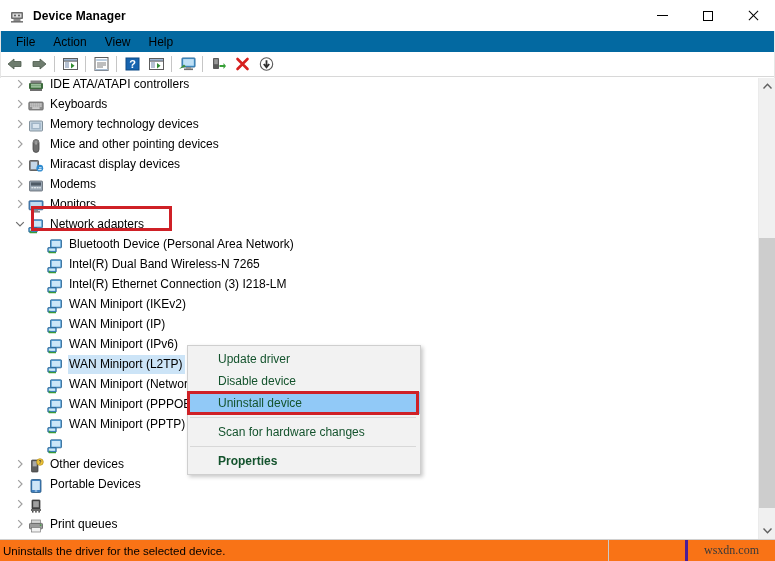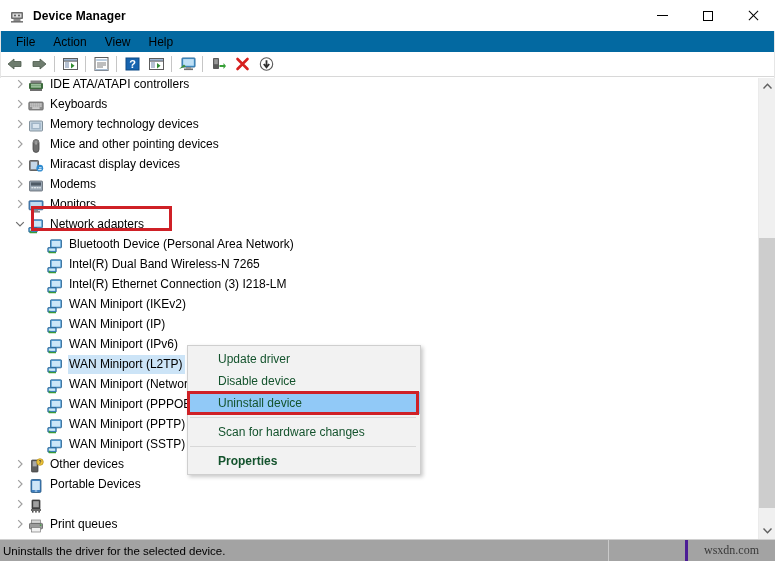--- a/index.html
+++ b/index.html
@@ -239,21 +239,21 @@
     background: #cdcdcd;
   }
 
   
   .statusbar {
     position: absolute;
     left: 0;
     bottom: 0;
     width: 775px;
     height: 22px;
-    background: #a3a3a3;
+    background: #f97316;
     border-top: 1px solid #d0d0d0;
     box-sizing: border-box;
     display: flex;
     align-items: center;
     font-size: 11.5px;
     color: #000;
     z-index: 25;
   }
   .sb-pane1 {
     width: 608px;
@@ -637,21 +637,20 @@
         <span class="label">WAN Miniport (PPTP)</span>
       </div>
       <div class="node lvl2">
         <span class="ico"><svg width="16" height="16" viewBox="0 0 16 16">
             <rect x="3.5" y="1.8" width="11" height="8" rx="0.7" fill="#4d9ad4" stroke="#27618f" stroke-width="0.8"></rect>
             <rect x="4.7" y="2.9" width="8.6" height="5.8" fill="#cbe6f8"></rect>
             <rect x="0.8" y="9.6" width="8.4" height="4.6" rx="0.6" fill="#3f8ec9" stroke="#27618f" stroke-width="0.8"></rect>
             <rect x="1.8" y="10.5" width="6.4" height="2.4" fill="#cbe6f8"></rect>
             <path d="M2.5 12.8 L2.5 14.6 L9 14.6" stroke="#3a9b3a" stroke-width="1.4" fill="none"></path>
           </svg></span>
-        <span class="label">WAN Miniport (SSTP)</span>
       </div>
       <div class="node lvl1">
         <span class="chev">
           <svg width="10" height="10" viewBox="0 0 10 10">
             <path d="M3.2 1.2 L7 5 L3.2 8.8" stroke="#a0a0a0" stroke-width="1.2" fill="none"></path>
           </svg>
         </span>
         <span class="ico"><svg width="16" height="16" viewBox="0 0 16 16">
             <rect x="3.5" y="2" width="6.5" height="12" rx="0.8" fill="#5d5d5d" stroke="#3a3a3a" stroke-width="0.7"></rect>
             <rect x="4.7" y="3.2" width="4" height="5.2" fill="#a8a8a8"></rect>

